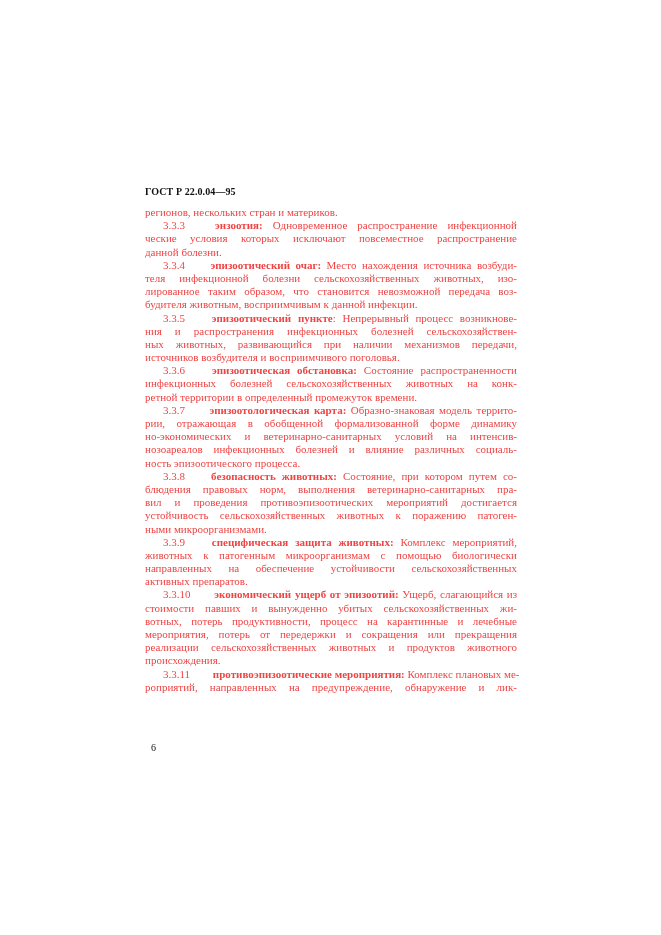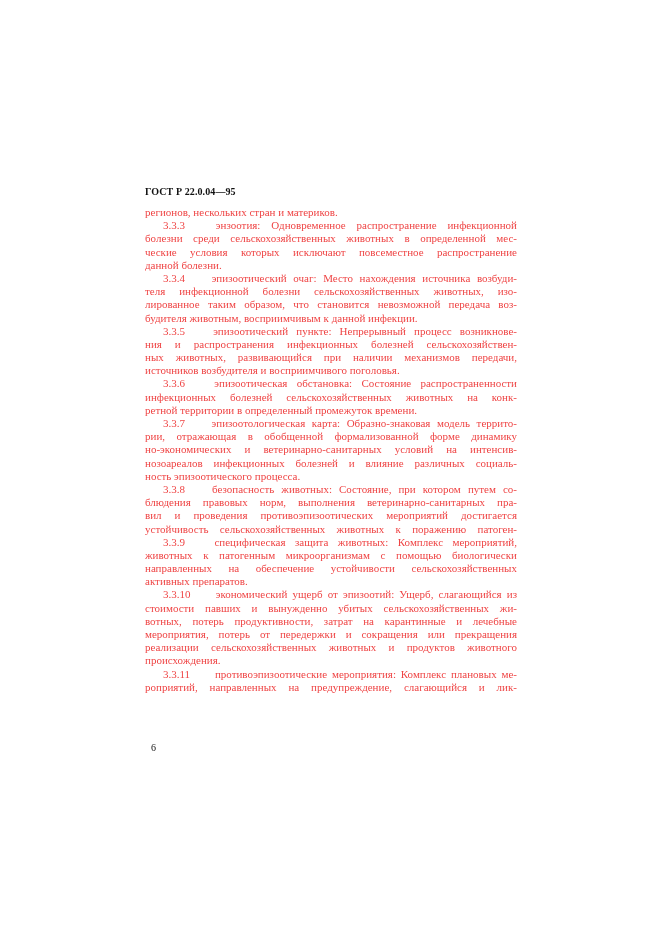--- a/index.html
+++ b/index.html
@@ -14,38 +14,37 @@
     position: absolute; left: 145px; top: 193px; width: 372px;
     font-family: "Liberation Serif", serif; font-size: 11px; color: #ef4444;
   }
   .line {
     display: block; height: 13.2px; line-height: 13.2px; white-space: nowrap;
     text-align: justify; text-align-last: justify; overflow: visible;
   }
   .line.last { text-align-last: left; }
   .line.indent { padding-left: 18px; }
   .num { }
-  .term { font-weight: normal; margin-left: 20px; }
+  .term { font-weight: bold; margin-left: 20px; }
   .pagenum {
     position: absolute; left: 151px; top: 729px;
     font-family: "Liberation Serif", serif; font-size: 10px; color: #111;
   }
 </style>
 </head>
 <body>
 
 <div class="page">
   <div class="header">ГОСТ Р 22.0.04—95</div>
 
   <div class="body">
     <span class="line last">регионов, нескольких стран и материков.</span>
 
     <div>
       <span class="line indent"><span class="num">3.3.3</span> <span class="term">энзоотия:</span><span> Одновременное распространение инфекционной</span></span>
-      <span class="line">болезни среди сельскохозяйственных животных в определенной мес-</span>
       <span class="line">ческие условия которых исключают повсеместное распространение</span>
       <span class="line last">данной болезни.</span>
     </div>
 
     <div>
       <span class="line indent"><span class="num">3.3.4</span> <span class="term">эпизоотический очаг:</span><span> Место нахождения источника возбуди-</span></span>
       <span class="line">теля инфекционной болезни сельскохозяйственных животных, изо-</span>
       <span class="line">лированное таким образом, что становится невозможной передача воз-</span>
       <span class="line last">будителя животным, восприимчивым к данной инфекции.</span>
     </div>
@@ -69,38 +68,39 @@
       <span class="line">но-экономических и ветеринарно-санитарных условий на интенсив-</span>
       <span class="line">нозоареалов инфекционных болезней и влияние различных социаль-</span>
       <span class="line last">ность эпизоотического процесса.</span>
     </div>
 
     <div>
       <span class="line indent"><span class="num">3.3.8</span> <span class="term">безопасность животных:</span><span> Состояние, при котором путем со-</span></span>
       <span class="line">блюдения правовых норм, выполнения ветеринарно-санитарных пра-</span>
       <span class="line">вил и проведения противоэпизоотических мероприятий достигается</span>
       <span class="line">устойчивость сельскохозяйственных животных к поражению патоген-</span>
+      <span class="line last">ными микроорганизмами.</span>
     </div>
 
     <div>
       <span class="line indent"><span class="num">3.3.9</span> <span class="term">специфическая защита животных:</span><span> Комплекс мероприятий,</span></span>
       <span class="line">животных к патогенным микроорганизмам с помощью биологически</span>
       <span class="line">направленных на обеспечение устойчивости сельскохозяйственных</span>
       <span class="line last">активных препаратов.</span>
     </div>
 
     <div>
       <span class="line indent"><span class="num">3.3.10</span> <span class="term">экономический ущерб от эпизоотий:</span><span> Ущерб, слагающийся из</span></span>
       <span class="line">стоимости павших и вынужденно убитых сельскохозяйственных жи-</span>
-      <span class="line">вотных, потерь продуктивности, затрат на карантинные и лечебные</span>
+      <span class="line">вотных, потерь продуктивности, процесс на карантинные и лечебные</span>
       <span class="line">мероприятия, потерь от передержки и сокращения или прекращения</span>
       <span class="line">реализации сельскохозяйственных животных и продуктов животного</span>
       <span class="line last">происхождения.</span>
     </div>
 
     <div>
       <span class="line indent"><span class="num">3.3.11</span> <span class="term">противоэпизоотические мероприятия:</span><span> Комплекс плановых ме-</span></span>
-      <span class="line">роприятий, направленных на предупреждение, слагающийся и лик-</span>
+      <span class="line">роприятий, направленных на предупреждение, обнаружение и лик-</span>
     </div>
   </div>
 
   <div class="pagenum">6</div>
 </div>
 
 </body></html>

